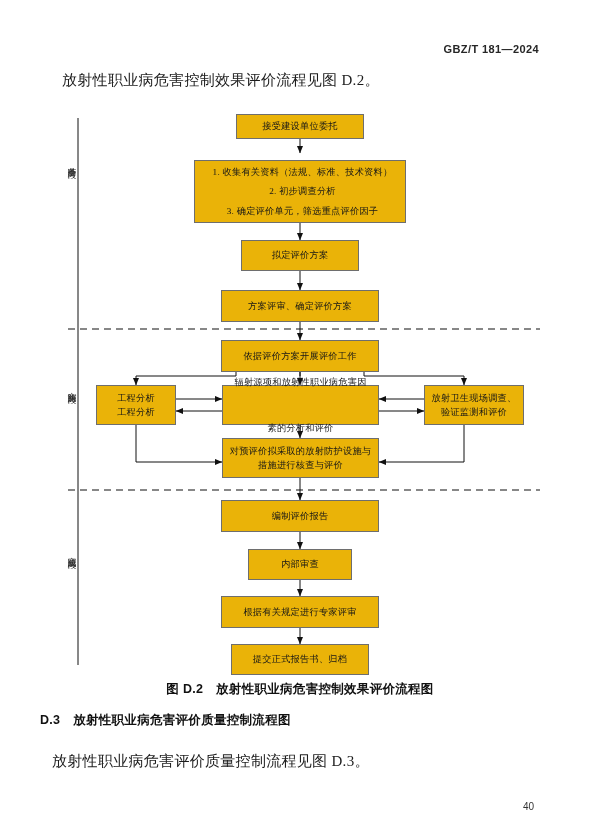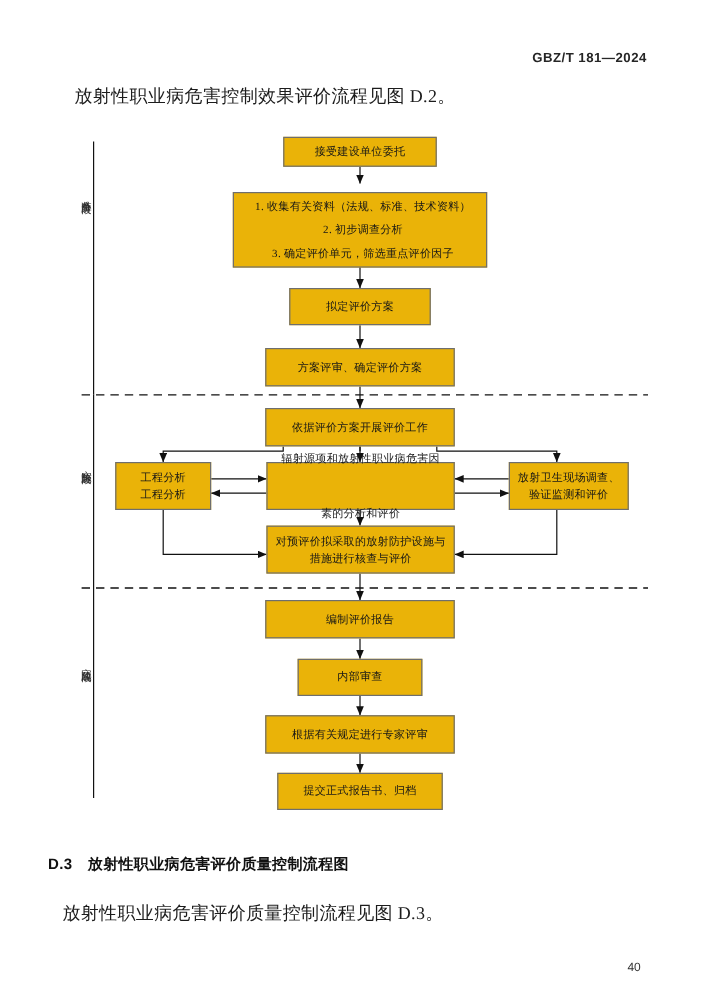--- a/index.html
+++ b/index.html
@@ -219,20 +219,21 @@
     <div class="node" style="left:221px;top:496px;width:158px;height:32px;">
       <span class="ln">根据有关规定进行专家评审</span>
     </div>
 
     <div class="node" style="left:231px;top:544px;width:138px;height:31px;">
       <span class="ln">提交正式报告书、归档</span>
     </div>
 
   </div>
 
+  <div class="fig-caption">图 D.2　放射性职业病危害控制效果评价流程图</div>
 
   <div class="sec-heading">D.3　放射性职业病危害评价质量控制流程图</div>
 
   <div class="para sec-para">放射性职业病危害评价质量控制流程见图 D.3。</div>
 
   <div class="page-num">40</div>
 
 </div>
 
 </body></html>

